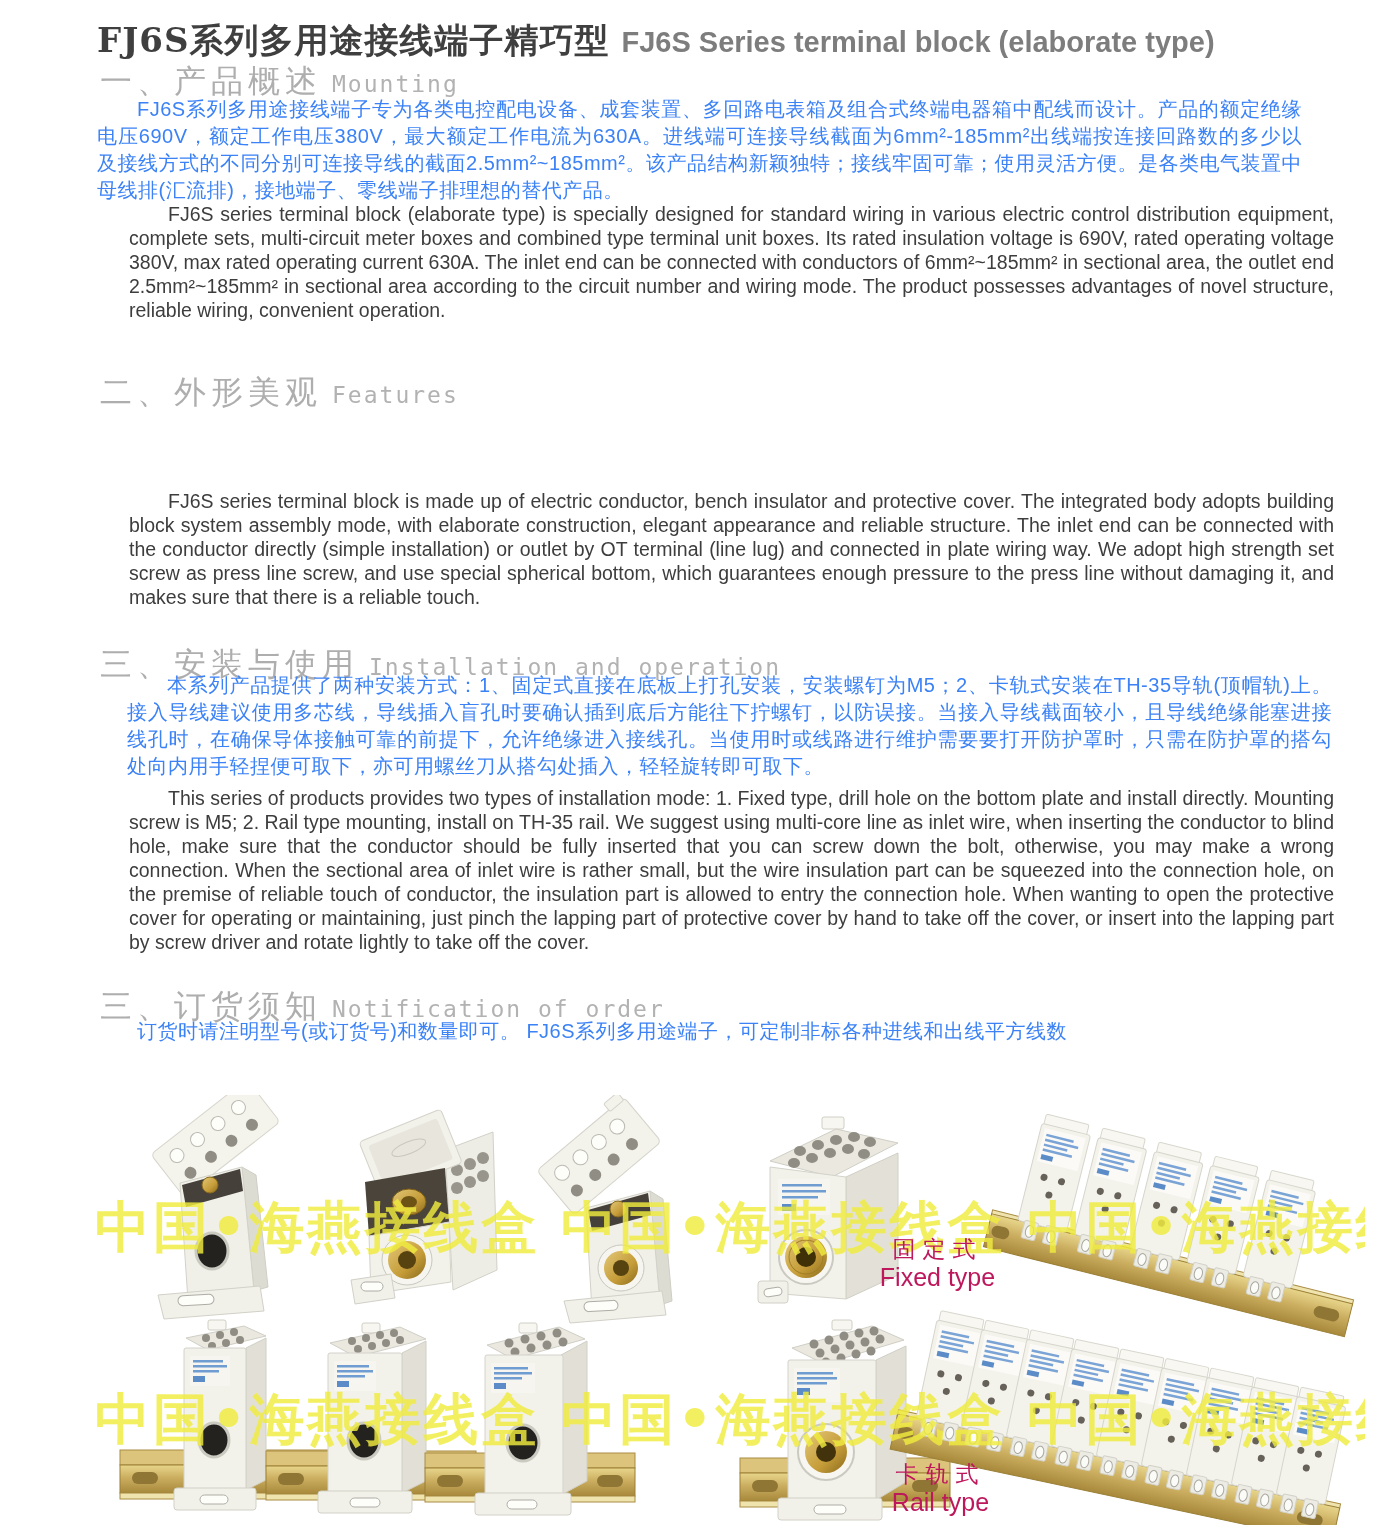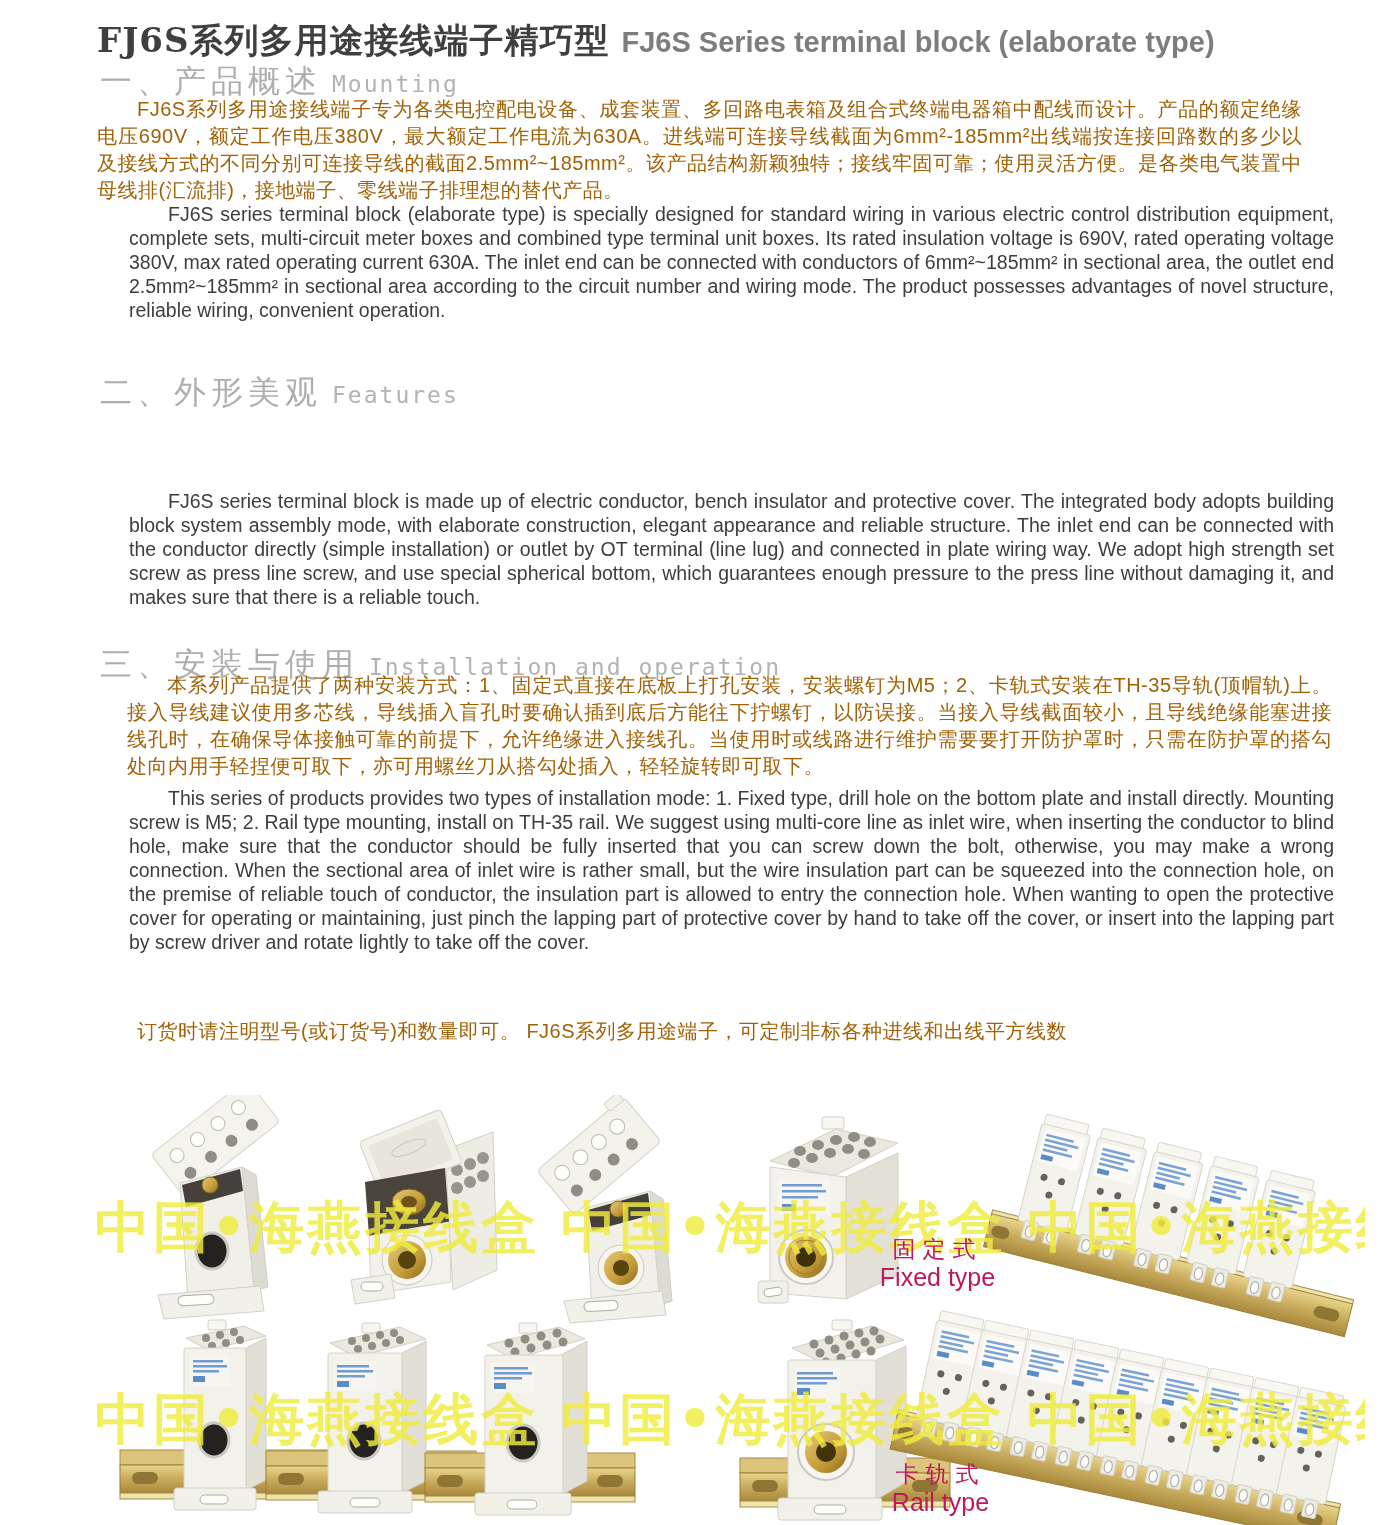--- a/index.html
+++ b/index.html
@@ -8,21 +8,21 @@
   .abs{position:absolute;}
   
   .title-zh{font-family:"DejaVu Serif",serif;font-size:34px;font-weight:600;color:#3f3f3f;letter-spacing:1px;}
   .title-en{font-family:"Liberation Sans",sans-serif;font-size:29px;font-weight:bold;color:#7d7d7d;margin-left:12px;}
   
   .sec-head{white-space:nowrap;}
   .sec-head .zh{font-family:"DejaVu Serif",serif;font-size:32px;color:#aeaeae;letter-spacing:5px;font-weight:400;}
   .sec-head .en{font-family:"DejaVu Sans Mono",monospace;font-size:23px;color:#b2b2b2;letter-spacing:2px;margin-left:10px;}
   
   .para{width:1205px;margin:0;text-align:justify;}
-  .para.zh{font-size:20px;line-height:27px;color:#a16207;text-indent:2em;letter-spacing:0.5px;}
+  .para.zh{font-size:20px;line-height:27px;color:#3b82f6;text-indent:2em;letter-spacing:0.5px;}
   .para.en{font-size:19.5px;line-height:24px;color:#3d3d3d;text-indent:2em;margin-left:32px;}
   
   #gallery{left:0;top:1095px;width:1400px;height:430px;}
   .wm{position:absolute;left:95px;width:1270px;white-space:nowrap;overflow:hidden;
       font-family:"DejaVu Serif",serif;font-weight:bold;font-size:55px;letter-spacing:3px;
       color:#f0ec3e;opacity:0.82;z-index:6;pointer-events:none;}
   .pl{position:absolute;text-align:center;color:#be185d;z-index:7;}
   .pl .zh{display:block;font-size:23px;letter-spacing:7px;line-height:26px;}
   .pl .en{display:block;font-family:"Liberation Sans",sans-serif;font-size:25px;line-height:30px;}
   svg{display:block;}
@@ -46,20 +46,23 @@
     <span class="zh">二、外形美观</span><span class="en">Features</span>
   </div>
   <p class="abs para en" style="left:97px;top:489px;">FJ6S series terminal block is made up of electric conductor, bench insulator and protective cover. The integrated body adopts building block system assembly mode, with elaborate construction, elegant appearance and reliable structure. The inlet end can be connected with the conductor directly (simple installation) or outlet by OT terminal (line lug) and connected in plate wiring way. We adopt high strength set screw as press line screw, and use special spherical bottom, which guarantees enough pressure to the press line without damaging it, and makes sure that there is a reliable touch.</p>
 
   <div class="abs sec-head" style="left:100px;top:643px;">
     <span class="zh">三、安装与使用</span><span class="en">Installation and operation</span>
   </div>
   <p class="abs para zh" style="left:91px;top:672px;margin-left:36px;">本系列产品提供了两种安装方式：1、固定式直接在底板上打孔安装，安装螺钉为M5；2、卡轨式安装在TH-35导轨(顶帽轨)上。接入导线建议使用多芯线，导线插入盲孔时要确认插到底后方能往下拧螺钉，以防误接。当接入导线截面较小，且导线绝缘能塞进接线孔时，在确保导体接触可靠的前提下，允许绝缘进入接线孔。当使用时或线路进行维护需要要打开防护罩时，只需在防护罩的搭勾处向内用手轻捏便可取下，亦可用螺丝刀从搭勾处插入，轻轻旋转即可取下。</p>
   <p class="abs para en" style="left:97px;top:786px;">This series of products provides two types of installation mode: 1. Fixed type, drill hole on the bottom plate and install directly. Mounting screw is M5; 2. Rail type mounting, install on TH-35 rail. We suggest using multi-core line as inlet wire, when inserting the conductor to blind hole, make sure that the conductor should be fully inserted that you can screw down the bolt, otherwise, you may make a wrong connection. When the sectional area of inlet wire is rather small, but the wire insulation part can be squeezed into the connection hole, on the premise of reliable touch of conductor, the insulation part is allowed to entry the connection hole. When wanting to open the protective cover for operating or maintaining, just pinch the lapping part of protective cover by hand to take off the cover, or insert into the lapping part by screw driver and rotate lightly to take off the cover.</p>
 
+  <div class="abs sec-head" style="left:100px;top:985px;">
+    <span class="zh">三、订货须知</span><span class="en">Notification of order</span>
+  </div>
   <p class="abs para zh" style="left:97px;top:1018px;">订货时请注明型号(或订货号)和数量即可。   FJ6S系列多用途端子，可定制非标各种进线和出线平方线数</p>
 
   <div id="gallery" class="abs">
 
     <svg width="1400" height="430" viewBox="0 0 1400 430">
       <defs>
         <linearGradient id="gold" x1="0" y1="0" x2="0" y2="1">
           <stop offset="0" stop-color="#e8d68c"></stop>
             <stop offset="0.45" stop-color="#cbae60"></stop>
             <stop offset="1" stop-color="#a8893c"></stop>

